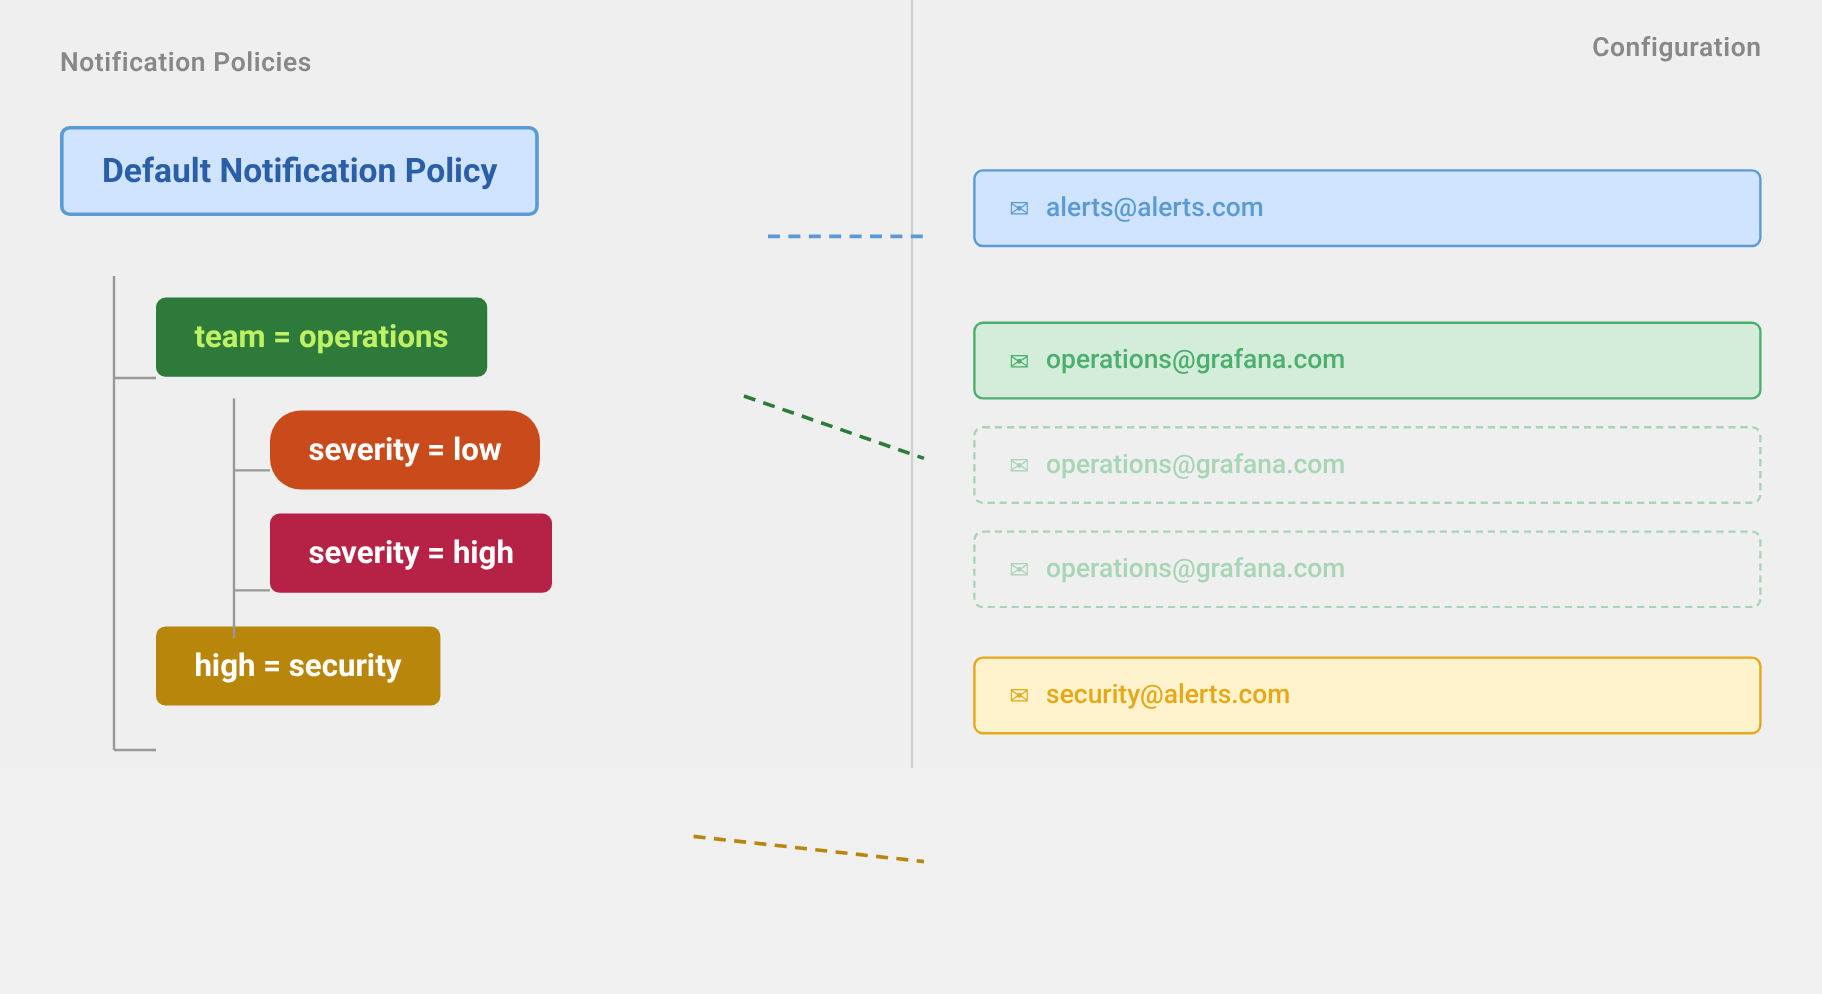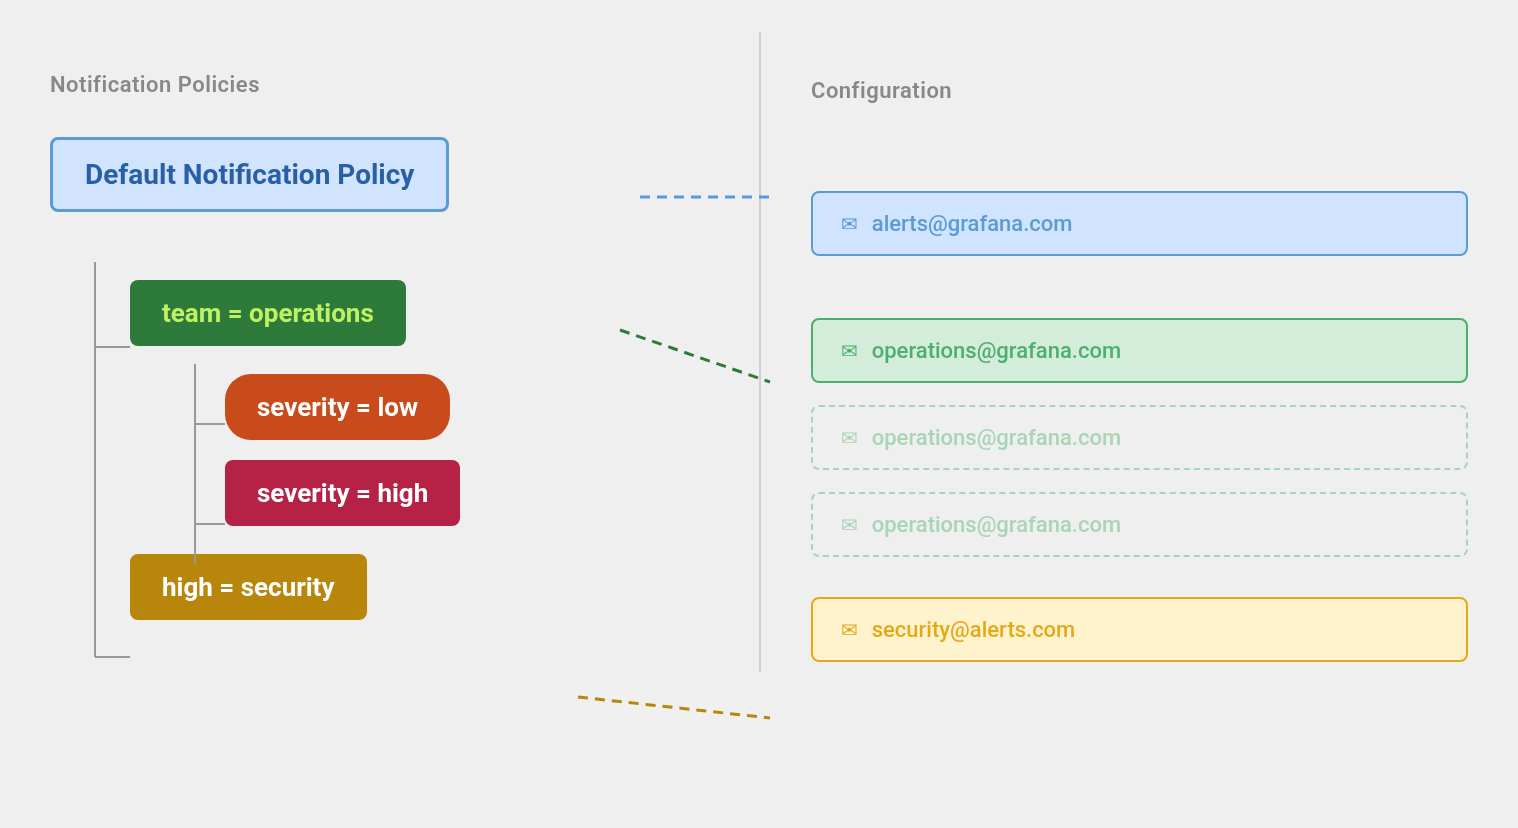--- a/index.html
+++ b/index.html
@@ -10,33 +10,33 @@
       width: 1518px;
       height: 828px;
       overflow: hidden;
     }
 
     .container {
       display: flex;
       width: 1518px;
       height: 640px;
       background: #efefef;
-      margin-top: 32px;
     }
 
     .left-panel {
       flex: 0 0 759px;
       padding: 40px 50px;
       position: relative;
     }
 
     .right-panel {
       flex: 0 0 759px;
-      padding: 46px 50px;
+      padding: 28px 50px;
       border-left: 2px solid #d0d0d0;
+      text-align: right;
     }
 
     .section-title {
       font-size: 22px;
       font-weight: 600;
       color: #888;
       margin-bottom: 40px;
       letter-spacing: 0.5px;
     }
 
@@ -195,21 +195,21 @@
     </div>
   </div>
 
   <div class="right-panel">
     <div class="section-title">Configuration</div>
 
     <div style="margin-top: 20px; display: flex; flex-direction: column; gap: 22px;">
 
       <div class="config-box config-default" id="config-default" style="margin-top: 48px;">
         <span class="email-icon">✉</span>
-        <span>alerts@grafana.com</span>
+        <span>alerts@alerts.com</span>
       </div>
 
       <div class="config-box config-operations" id="config-operations" style="margin-top: 40px;">
         <span class="email-icon">✉</span>
         <span>operations@grafana.com</span>
       </div>
 
       <div class="config-box config-operations-faded">
         <span class="email-icon">✉</span>
         <span>operations@grafana.com</span>

